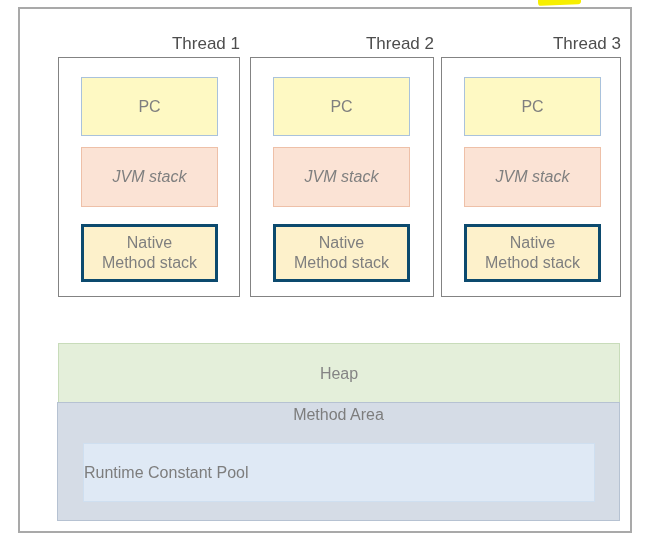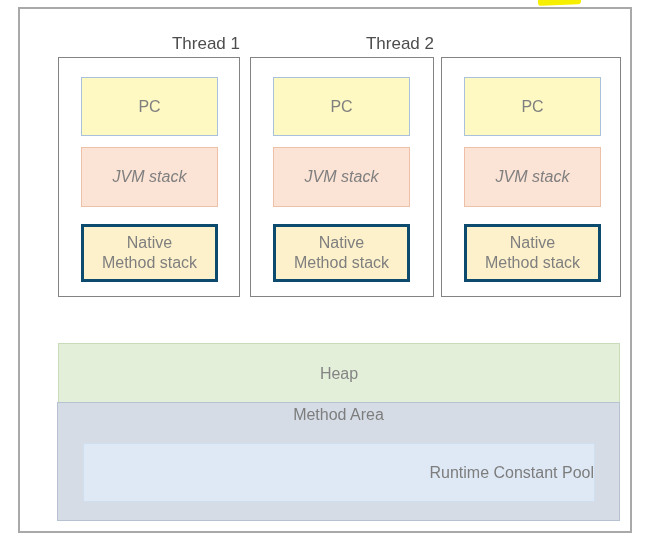--- a/index.html
+++ b/index.html
@@ -60,35 +60,36 @@
     background: #d5dce6; border: 1px solid #b6c2d2;
   }
   .ma-label {
     position: absolute; left: 0; top: 0; width: 100%; height: 24px;
     display: flex; align-items: center; justify-content: center;
     font-size: 16px; color: #7d7d7d; border-radius: 15px;
   }
   .rcp {
     position: absolute; left: 25px; top: 40px; width: 512px; height: 59px;
     background: #dfe9f5; border: 1px solid #cfdff0;
-    display: flex; align-items: center; justify-content: flex-end;
+    display: flex; align-items: center; justify-content: flex-start;
     font-size: 16px; color: #7d7d7d;
   }
 </style>
 </head>
 <body>
 
 <div class="canvas">
 
   <div class="highlight"></div>
 
   <div class="outer">
 
     <div class="thread-label tl1">Thread 1</div>
     <div class="thread-label tl2">Thread 2</div>
+    <div class="thread-label tl3">Thread 3</div>
 
     <div class="thread-box tb1">
       <div class="inner pc">
         <span>PC</span>
       </div>
       <div class="inner jvm">
         <span>JVM stack</span>
       </div>
       <div class="inner native">
         <span>Native</span>

